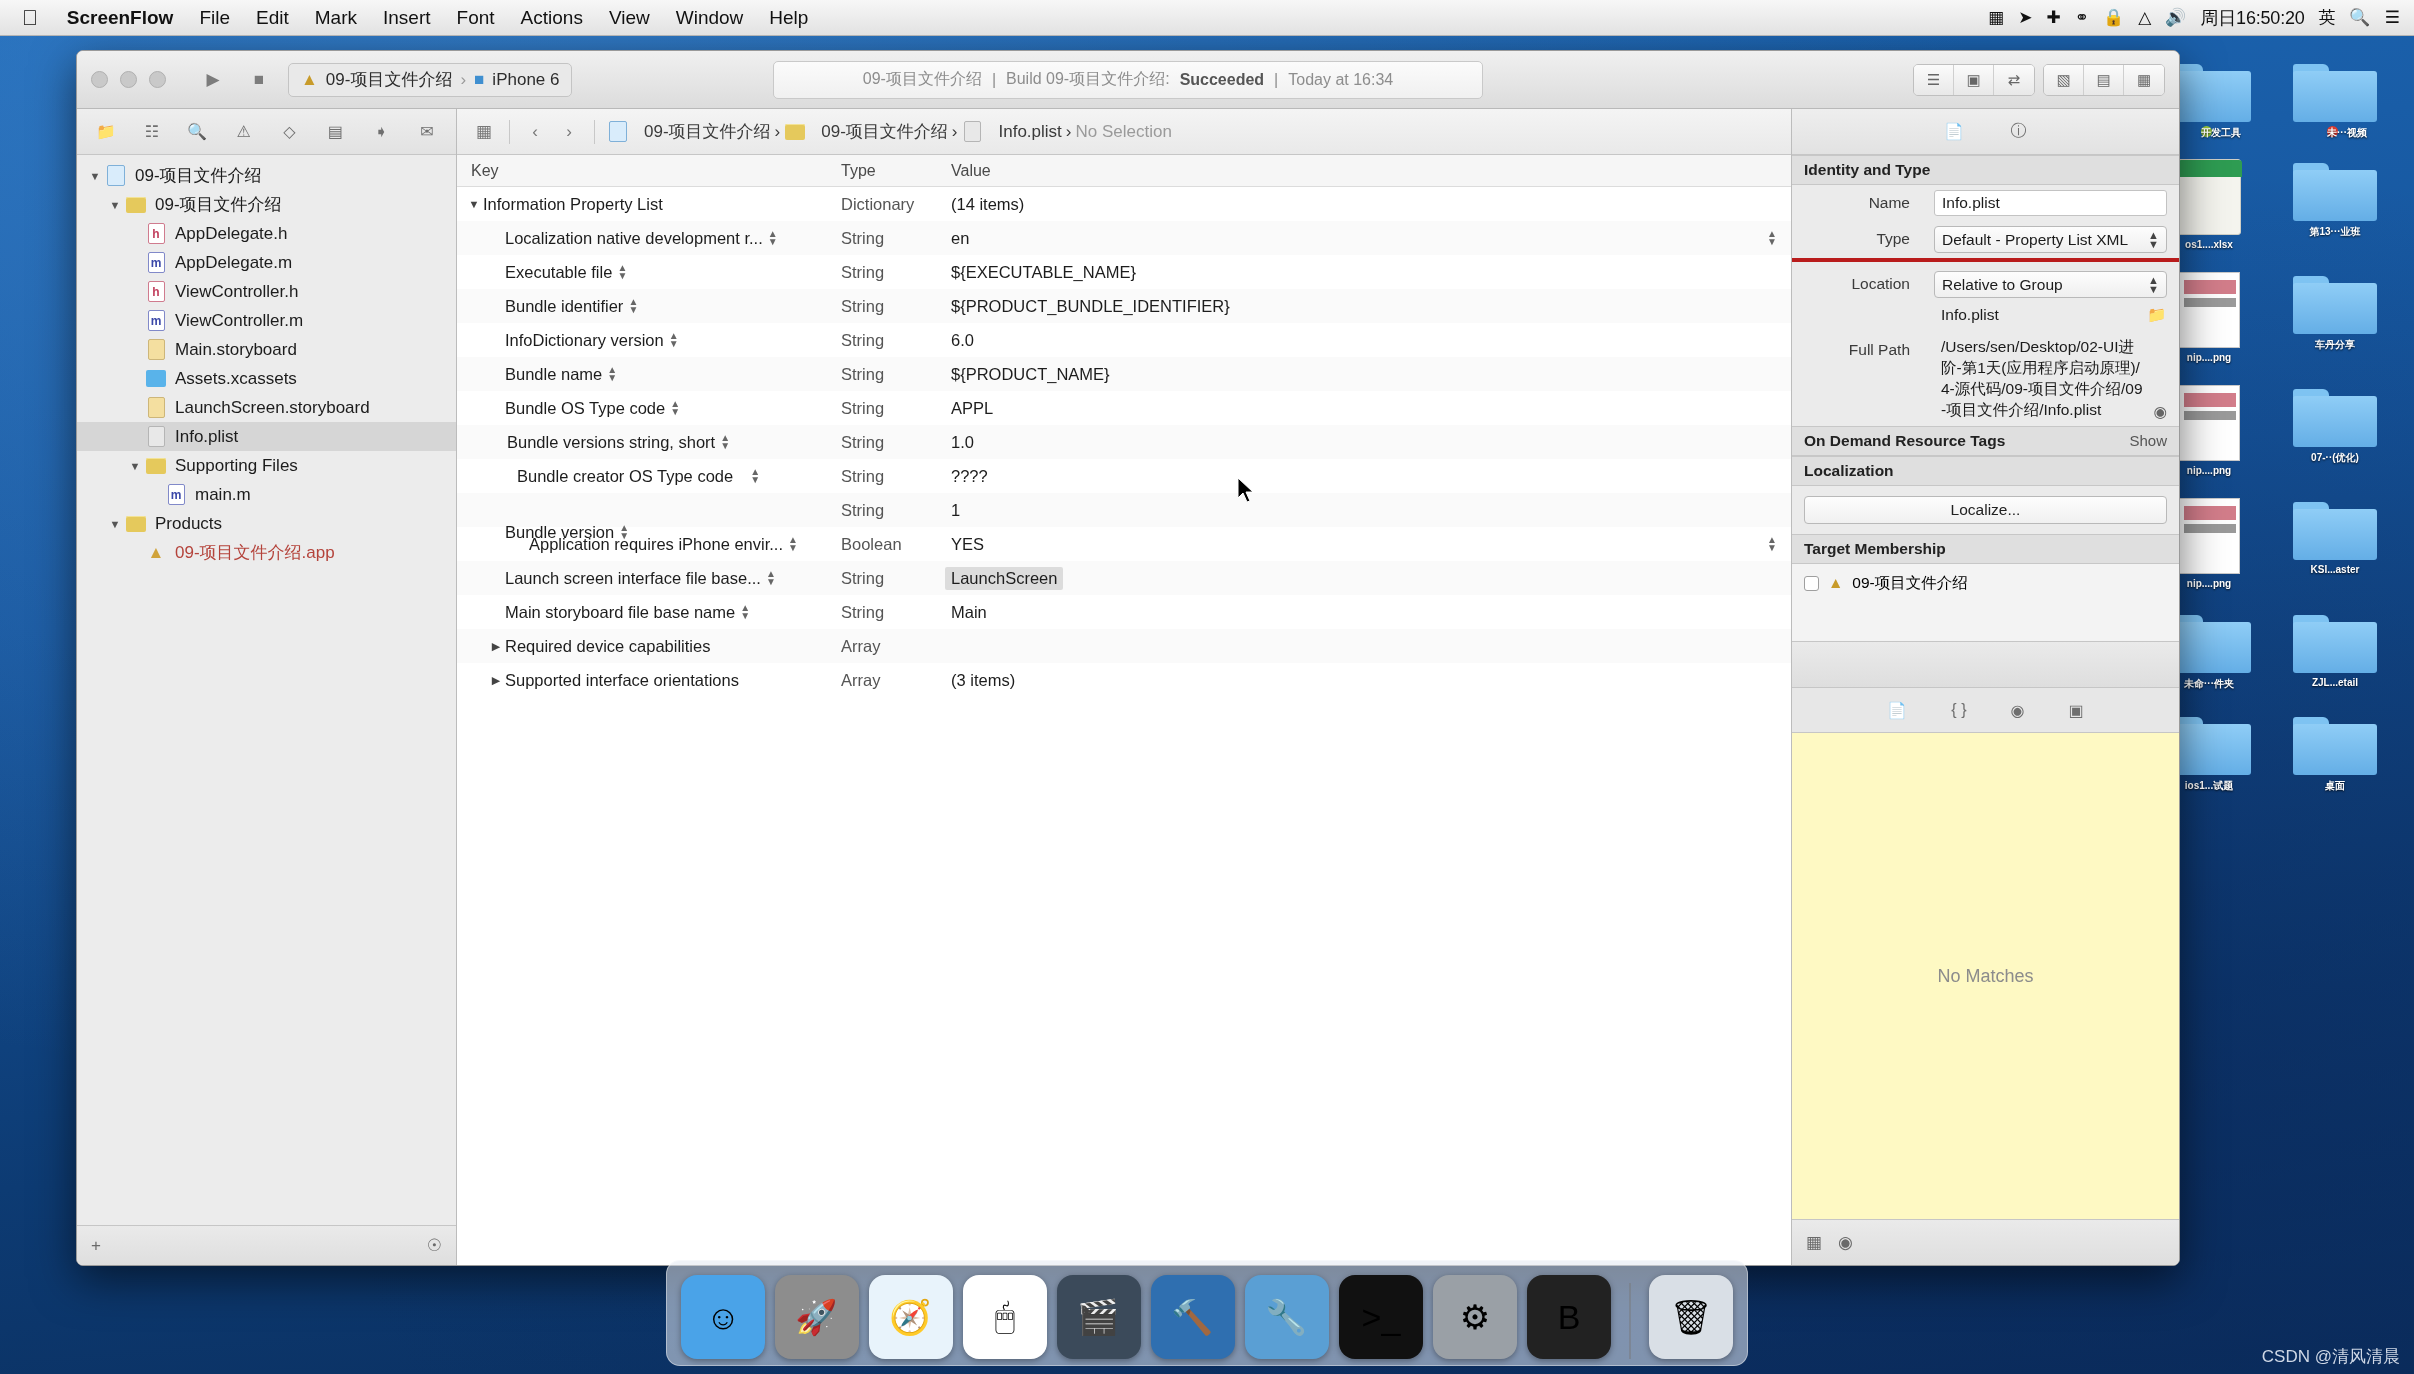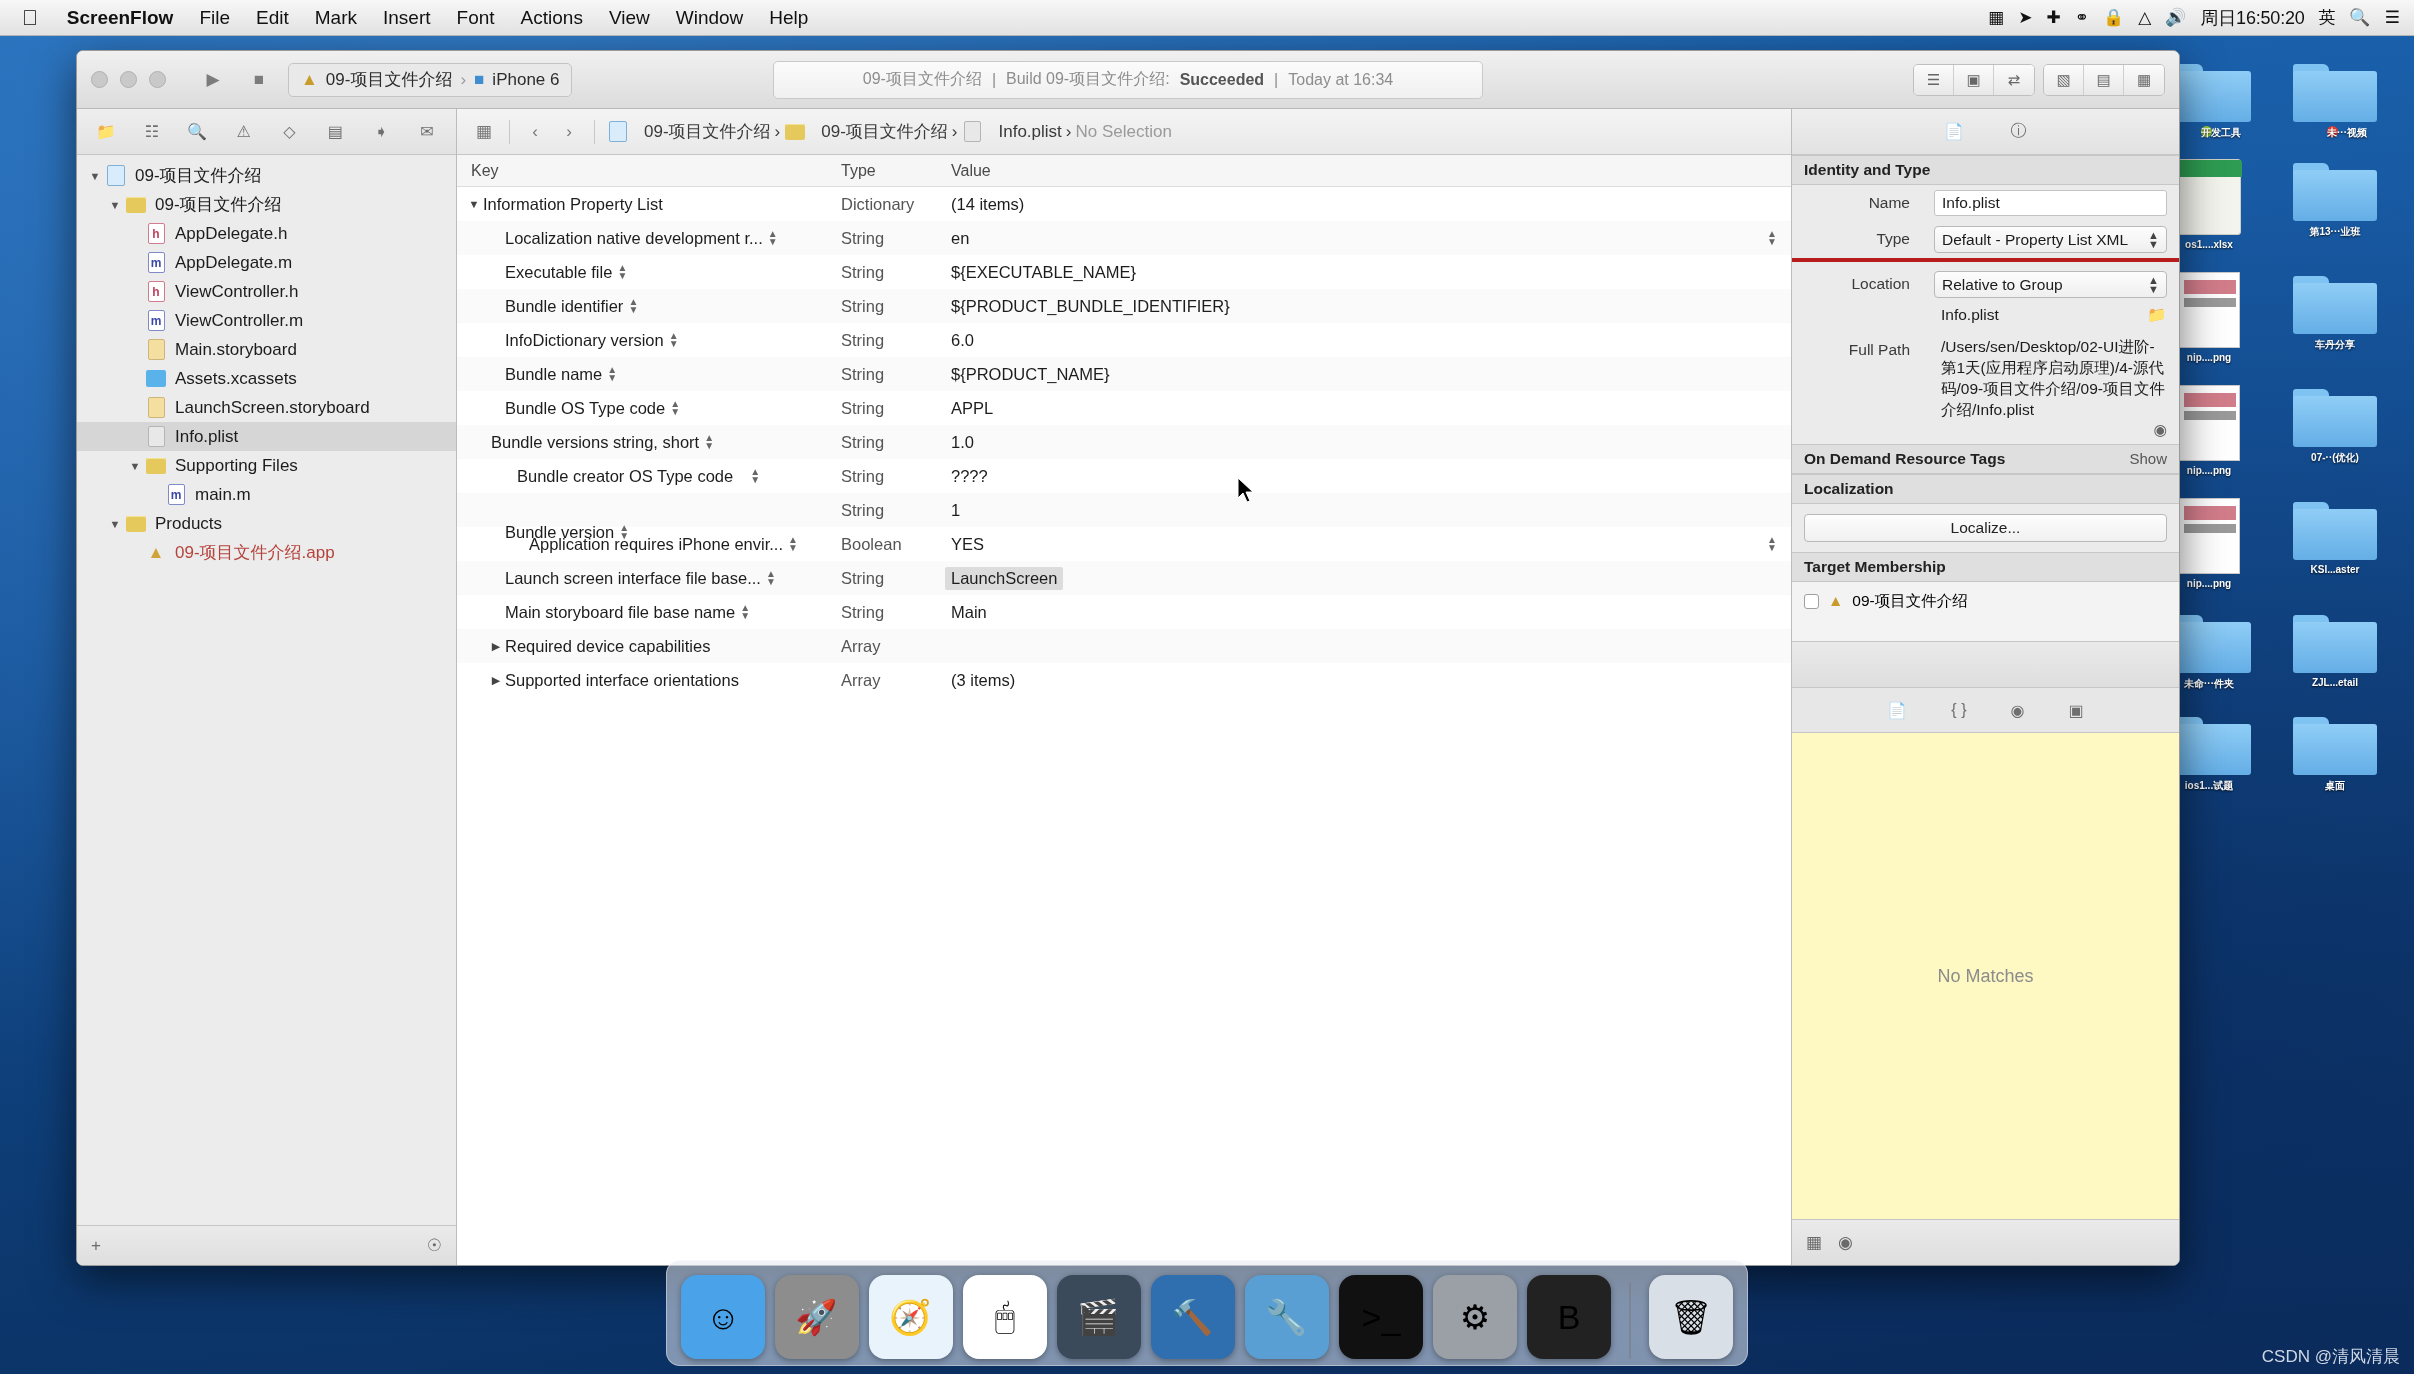--- a/index.html
+++ b/index.html
@@ -637,21 +637,21 @@
                 <span class="disc"></span>
                 <span class="ktxt">Bundle OS Type code</span>
                 <span class="stepper">▲<br>▼</span>
               </div>
               <div class="t col-type">String</div>
               <div class="v">
                 <span class="">APPL</span>
               </div>
             </div>
             <div class="row">
-              <div class="k col-key" style="padding-left:16px;">
+              <div class="k col-key" style="padding-left:32px;">
                 <span class="disc"></span>
                 <span class="ktxt">Bundle versions string, short</span>
                 <span class="stepper">▲<br>▼</span>
               </div>
               <div class="t col-type">String</div>
               <div class="v">
                 <span class="">1.0</span>
               </div>
             </div>
             <div class="row">
@@ -770,21 +770,21 @@
         <div class="frow" style="padding-top:0;">
           <div class="flabel"></div>
           <div class="fval" style="display:flex;align-items:center;">
             <span class="fplain">Info.plist</span>
             <span style="margin-left:auto;color:#666;">📁</span>
           </div>
         </div>
 
         <div class="frow">
           <div class="flabel">Full Path</div>
-          <div class="fval" style="display:flex;align-items:flex-start;flex-direction:column;">
+          <div class="fval" style="display:flex;align-items:flex-start;">
             <span class="pathtxt">/Users/sen/Desktop/02-UI进阶-第1天(应用程序启动原理)/4-源代码/09-项目文件介绍/09-项目文件介绍/Info.plist</span>
             <span style="margin-left:6px;color:#666;flex:0 0 auto;align-self:flex-end;">◉</span>
           </div>
         </div>
 
         <div class="sect-title">
           <span>On Demand Resource Tags</span>
           <span class="show">Show</span>
         </div>
 

